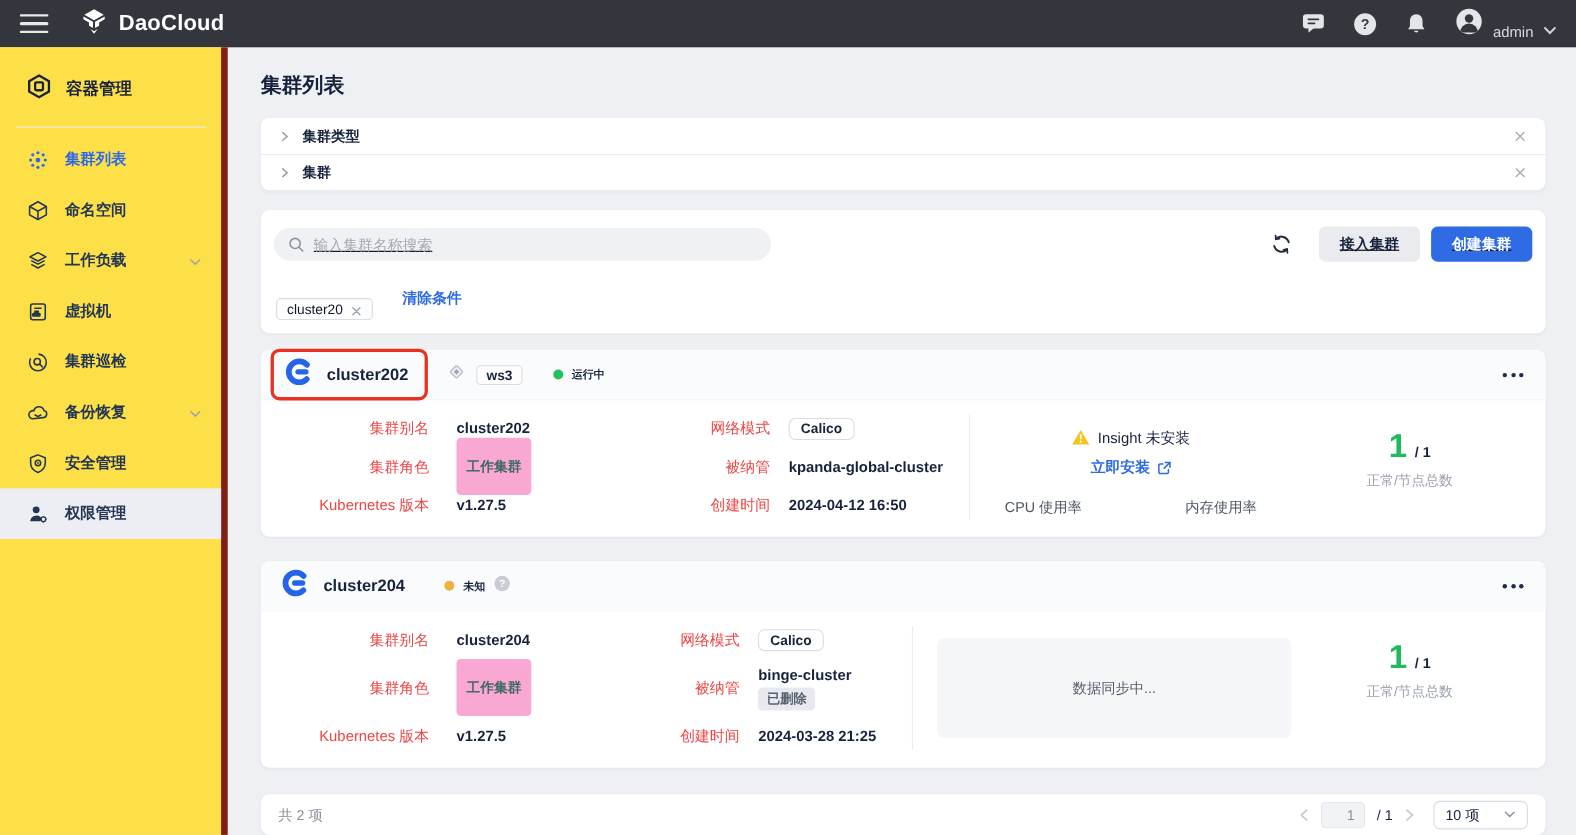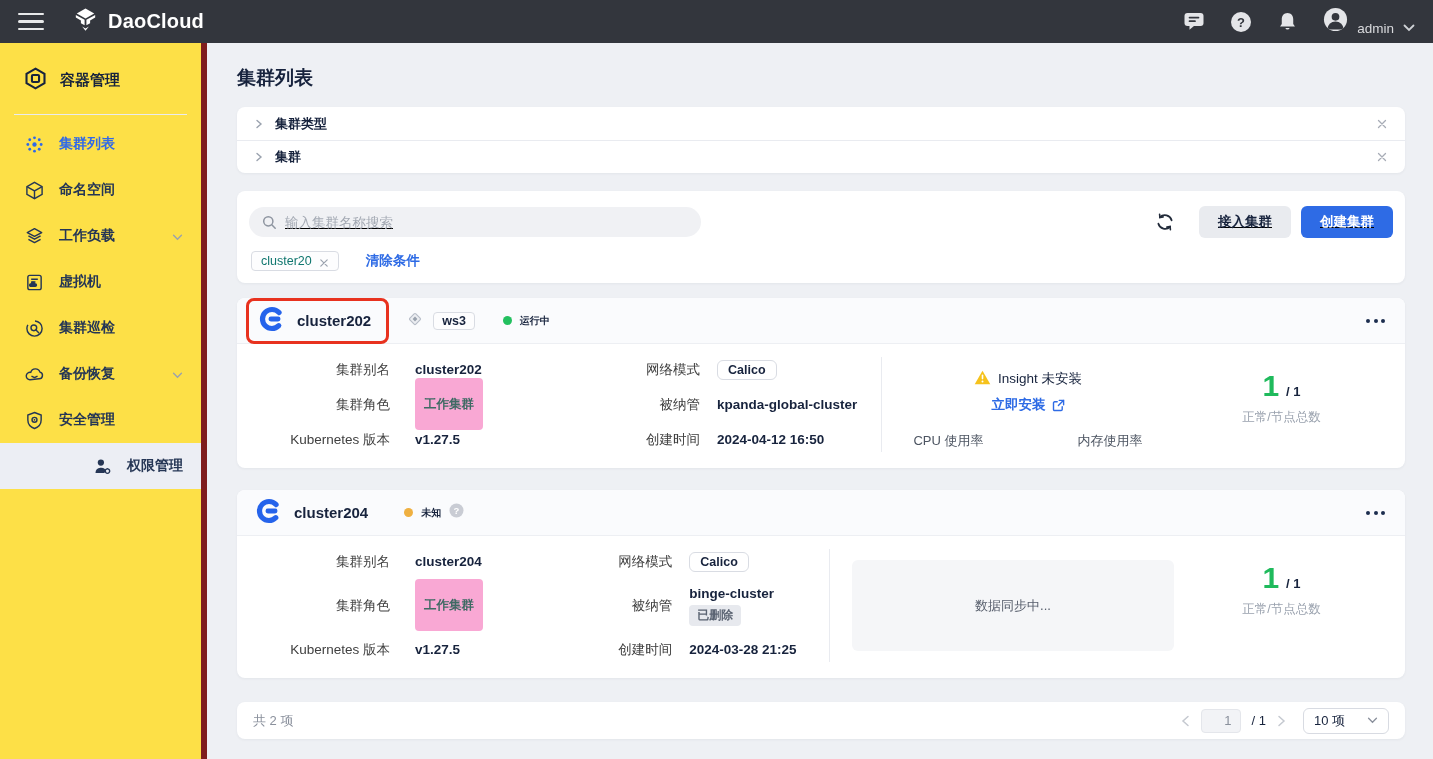--- a/index.html
+++ b/index.html
@@ -23,21 +23,21 @@
   
   .sidebar { position:absolute; top:43px; left:0; bottom:0; width:207px; background:#fde047;
              border-right:6px solid #7f1d1d; }
   .sb-title { display:flex; align-items:center; gap:13px; padding:24px 0 21px 24px;
               font-size:15px; font-weight:700; color:#17233d; }
   .sb-divider { height:1px; background:#e9ebef; margin:0 14px 6px 14px; }
   .sb-item { height:46px; display:flex; align-items:center; gap:15px; padding:0 18px 0 25px;
              font-size:14px; font-weight:600; color:#253655; cursor:pointer; }
   .sb-item svg { flex:none; }
   .sb-item.active { color:#3069e8; }
-  .sb-item.hovered { background:#eceef4;justify-content:flex-end; }
+  .sb-item.hovered { background:#eceef4; }
   .sb-caret { margin-left:auto; }
 
   
   .main { position:absolute; top:43px; left:207px; right:0; bottom:0; padding:0 28px 0 30px; }
   .page-title { margin-top:22px; font-size:19px; font-weight:700; color:#17233d; }
 
   .card { background:#fff; border-radius:8px; box-shadow:0 1px 3px rgba(25,35,60,.05); }
 
   
   .filter-card { margin-top:16px; }
@@ -54,21 +54,21 @@
   .search-box input { flex:1; border:0; outline:0; background:transparent; font-size:13.5px; color:#17233d;
                       font-family:inherit; }
   .search-box input::placeholder { color:#a3a9b3; }
   .refresh-btn { margin-left:auto; display:flex; cursor:pointer; }
   .btn { height:32px; border:0; border-radius:6px; padding:0 19px; font-size:13.5px; font-weight:600;
          display:flex; align-items:center; cursor:pointer; font-family:inherit; }
   .btn-gray { background:#e9ebef; color:#17233d; margin-left:24px; }
   .btn-blue { background:#2e6be5; color:#fff; margin-left:10px; }
   .toolbar-bottom { margin-top:13px; display:flex; align-items:center; gap:27px; padding-left:2px; }
   .chip { display:flex; align-items:flex-end; gap:7px; border:1px solid #d9dce3; border-radius:4px;
-          background:#fdfdfe; padding:2px 9px; font-size:12.5px; color:#0f766e; }
+          background:#fdfdfe; padding:2px 9px; font-size:12.5px; color:#0f172a;margin-top:20px; }
   .chip-x { display:flex; cursor:pointer; }
   .clear-link { color:#2e6be5; font-size:13.5px; font-weight:600; cursor:pointer; }
 
   
   .cluster-card { margin-top:15px; }
   .cluster-card.second { margin-top:22px; }
   .card-header { height:46px; background:#fafbfd; border-bottom:1px solid #edeff3;
                  border-radius:8px 8px 0 0; display:flex; align-items:center; padding:0 18px; }
   .annotation-box { display:flex; align-items:center; gap:11px; border:3px solid #e8321f;
                     border-radius:8px; padding:4px 15px 4px 9px; margin:-3px 0 -3px -9px; }
@@ -87,21 +87,21 @@
 
   .card-body { display:flex; padding:8px 16px 11px 0; }
   .dgroup .drow { min-height:35px; display:flex; align-items:center; }
   .dgroup .drow.tall { min-height:53px; }
   .g1 { width:343px; }
   .g1 .dlbl { width:153px; text-align:right; flex:none; }
   .g1 .dval { margin-left:25px; }
   .g2 { width:301px; }
   .g2 .dlbl { width:120px; text-align:right; flex:none; }
   .g2 .dval { margin-left:17px; }
-  .dlbl { font-size:13.5px; color:#404040; }
+  .dlbl { font-size:13.5px; color:#ef4444; }
   .dval { font-size:13.5px; font-weight:600; color:#17233d; }
   .role-badge { background:#f9a8d4; color:#3f6a64; font-size:12.5px; font-weight:700;
                 padding:19px 9px; border-radius:4px; }
   .net-tag { border:1px solid #d9dce3; border-radius:6px; background:#fff; padding:2px 10px;
              font-size:12.5px; font-weight:600; color:#17233d; }
   .stack { display:flex; flex-direction:column; gap:4px; align-items:flex-start; }
   .del-badge { background:#e7e9ee; color:#5a6372; font-size:12px; font-weight:600;
                padding:2px 8px; border-radius:4px; }
 
   .right-sec { flex:1; border-left:1px solid #e9ebf0; margin:5px 0; display:flex; }

